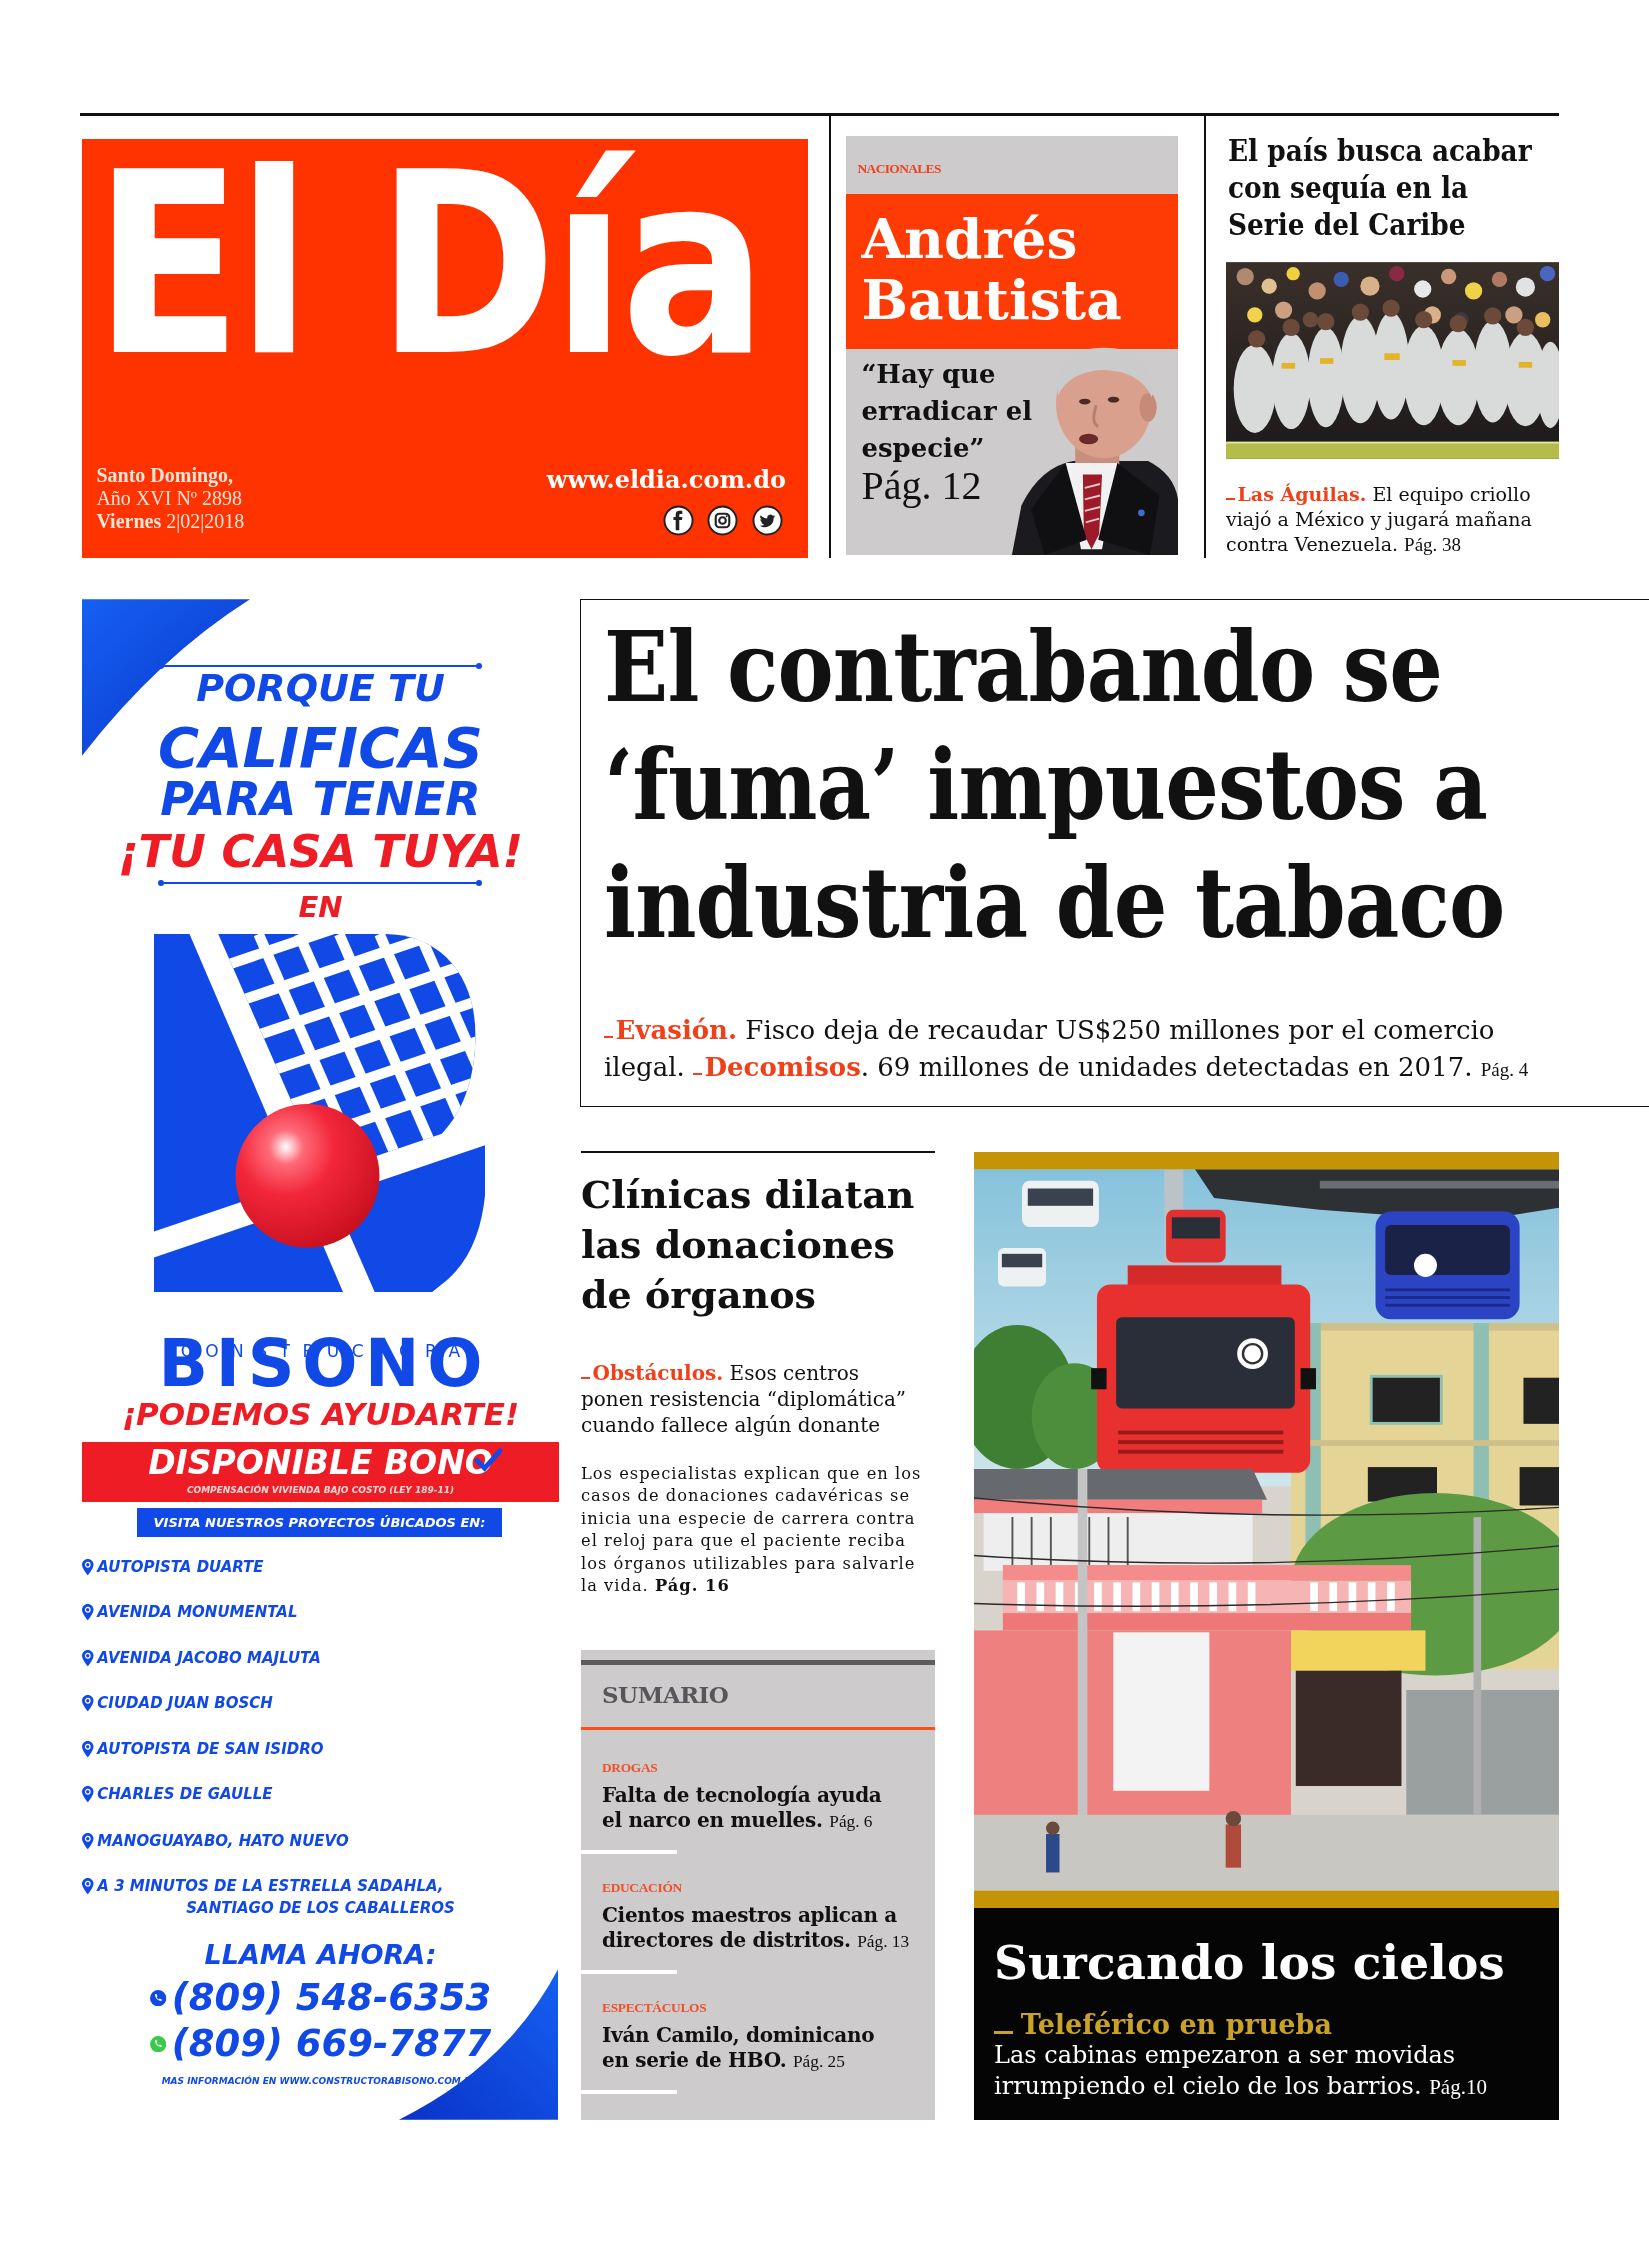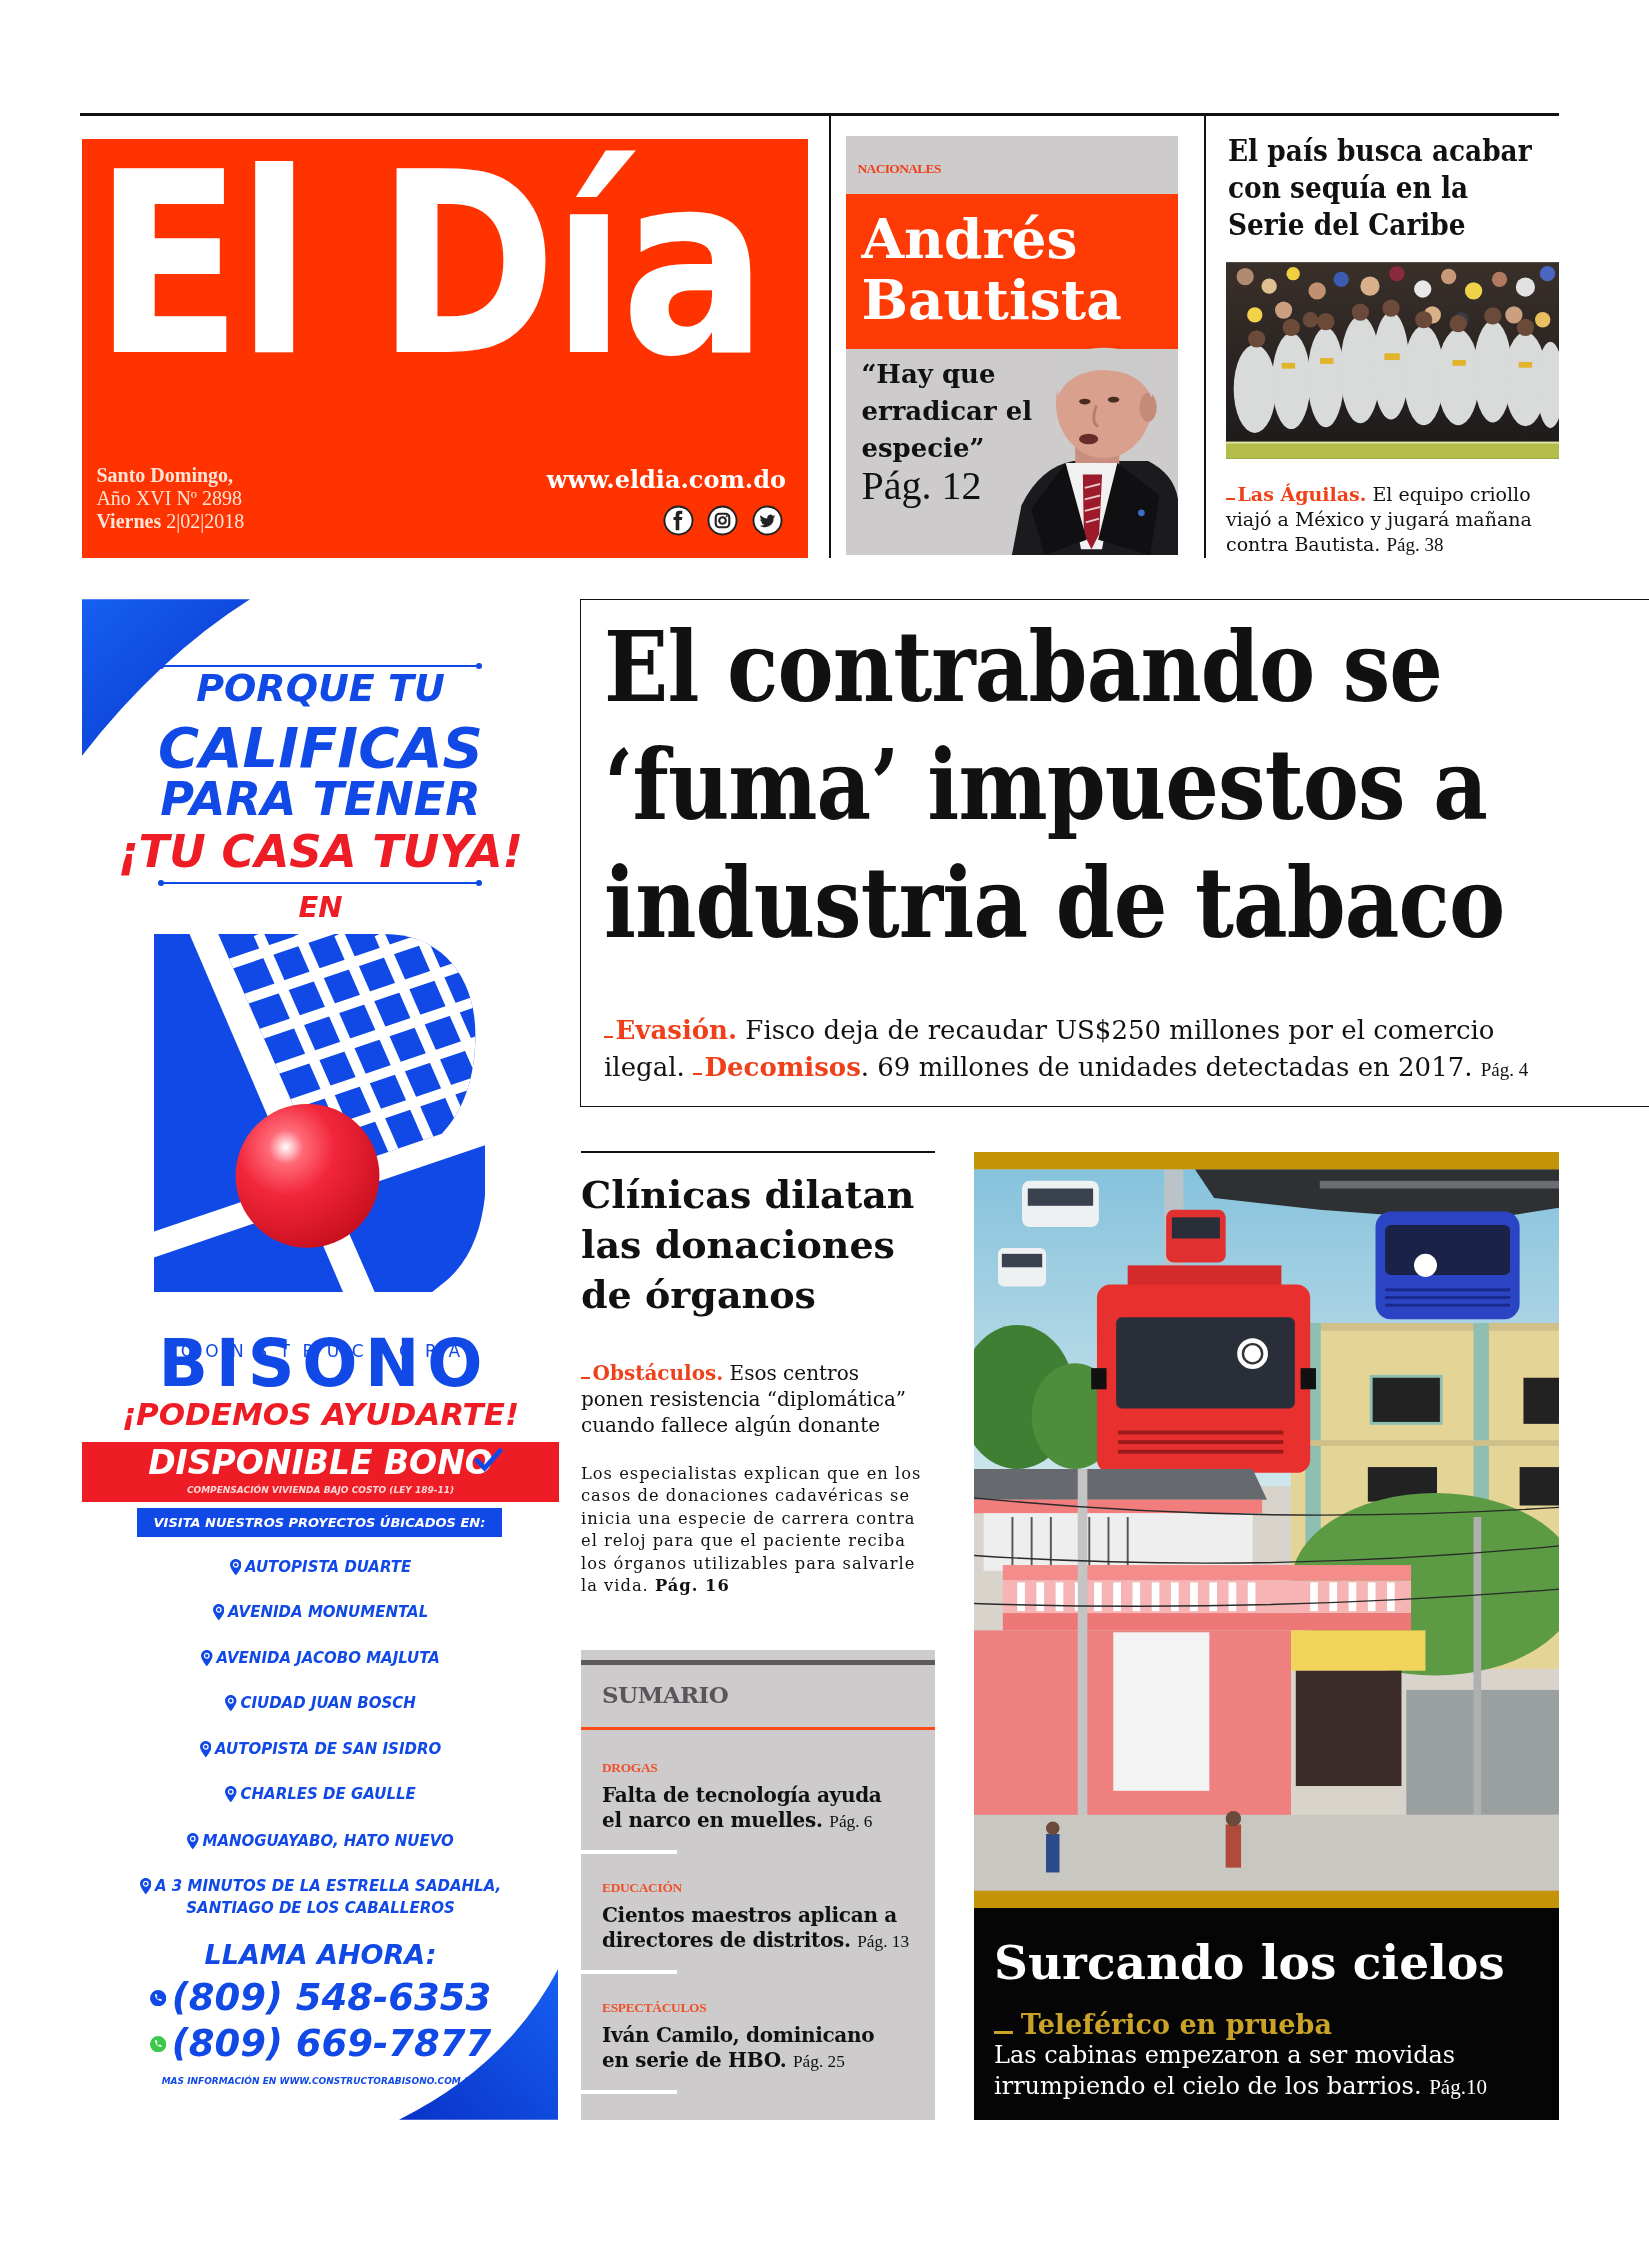--- a/index.html
+++ b/index.html
@@ -71,21 +71,21 @@
 
 
 .ad{left:82px;top:599px;width:477px;height:1521px;background:#fff;overflow:hidden}
 .ad-c{position:absolute;left:0;width:477px;text-align:center;white-space:nowrap;font-family:"DejaVu Sans",sans-serif;font-weight:bold;font-style:italic;color:var(--ad-blue)}
 .ad-red{color:var(--ad-red)}
 .ad-line{position:absolute;left:79px;width:318px;height:1.9px;background:var(--ad-blue)}
 .ad-line::before,.ad-line::after{content:"";position:absolute;top:-1.9px;width:5.8px;height:5.8px;border-radius:50%;background:var(--ad-blue)}
 .ad-line::before{left:-2.9px}.ad-line::after{right:-2.9px}
 .ad-band-red{position:absolute;left:0;top:843px;width:477px;height:60px;background:var(--ad-red)}
 .ad-band-blue{position:absolute;left:55px;top:909px;width:365px;height:29px;background:var(--ad-blue)}
-.ad-loc{display:flex;justify-content:center;align-items:center;gap:3.8px}
+.ad-loc{display:flex;justify-content:flex-start;align-items:center;gap:3.8px}
 .ad-loc svg{width:11.5px;height:16.3px;flex:none}
 .ad-phone{display:flex;justify-content:center;align-items:center;gap:5.8px}
 .ad-phone svg{width:16.3px;height:16.3px;flex:none}
 .adb{fill:var(--ad-blue)}
 </style>
 </head>
 <body>
 
 <div class="abs rule" style="left:80px;top:113px;width:1479px;height:2.9px"></div>
 
@@ -217,21 +217,21 @@
       <rect x="165" y="95" width="16" height="7"></rect>
       <rect x="236" y="102" width="14" height="6"></rect>
       <rect x="305" y="104" width="14" height="6"></rect>
     </g>
   <rect y="188" width="347" height="17" fill="#b4bc4a"></rect>
     <rect y="187" width="347" height="2" fill="#e2e6a0"></rect>
 </svg>
 <div class="abs sport-caption">
   <div><span class="kicker kicker-dash">Las Águilas.</span> <span>El equipo criollo</span></div>
   <div>viajó a México y jugará mañana</div>
-  <div><span>contra Bautista.</span> <span class="pg">Pág. 38</span></div>
+  <div><span>contra Venezuela.</span> <span class="pg">Pág. 38</span></div>
 </div>
 
 <aside class="abs ad">
   <svg class="abs" style="left:0;top:0;width:168px;height:157px" viewBox="0 0 175 163">
       <defs>
         <linearGradient id="cornA" x1="0" y1="0" x2="1" y2="1">
           <stop offset="0" stop-color="#1560f2"></stop>
           <stop offset="1" stop-color="#0a32c8"></stop>
         </linearGradient>
       </defs>

